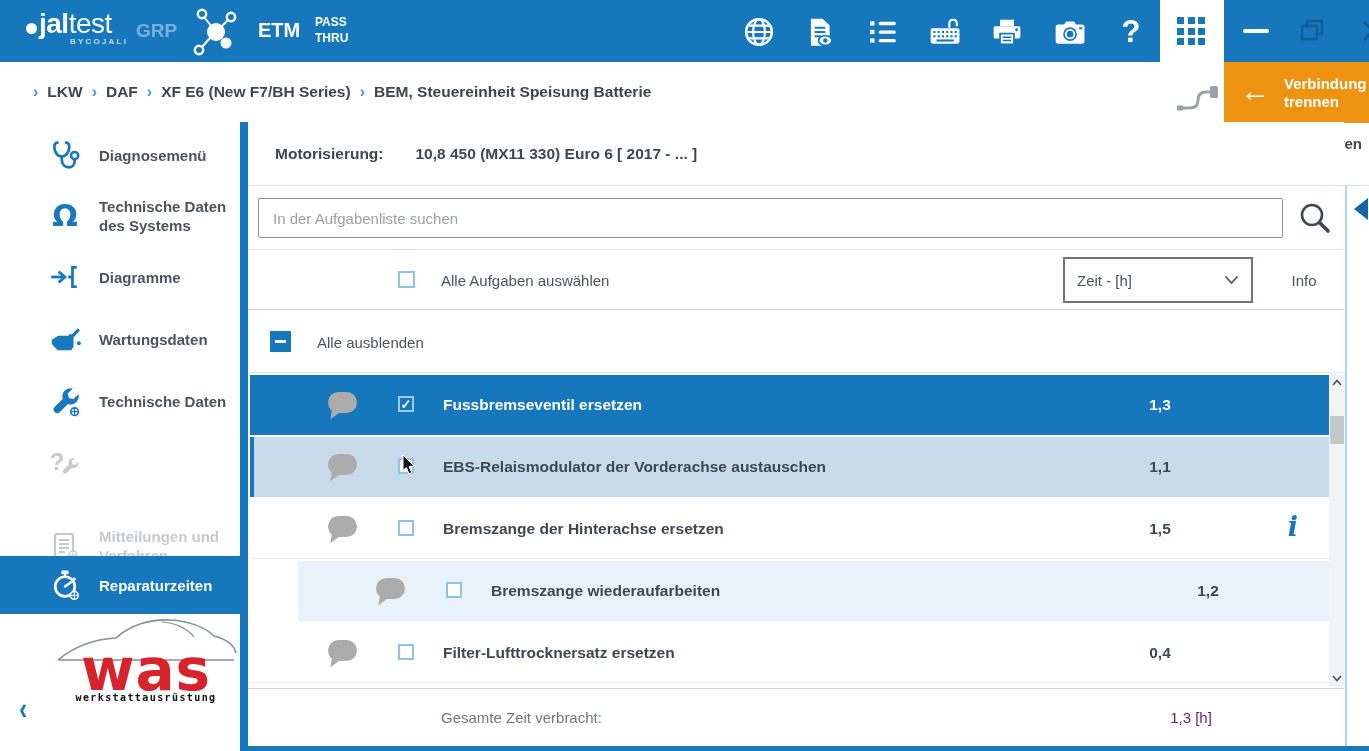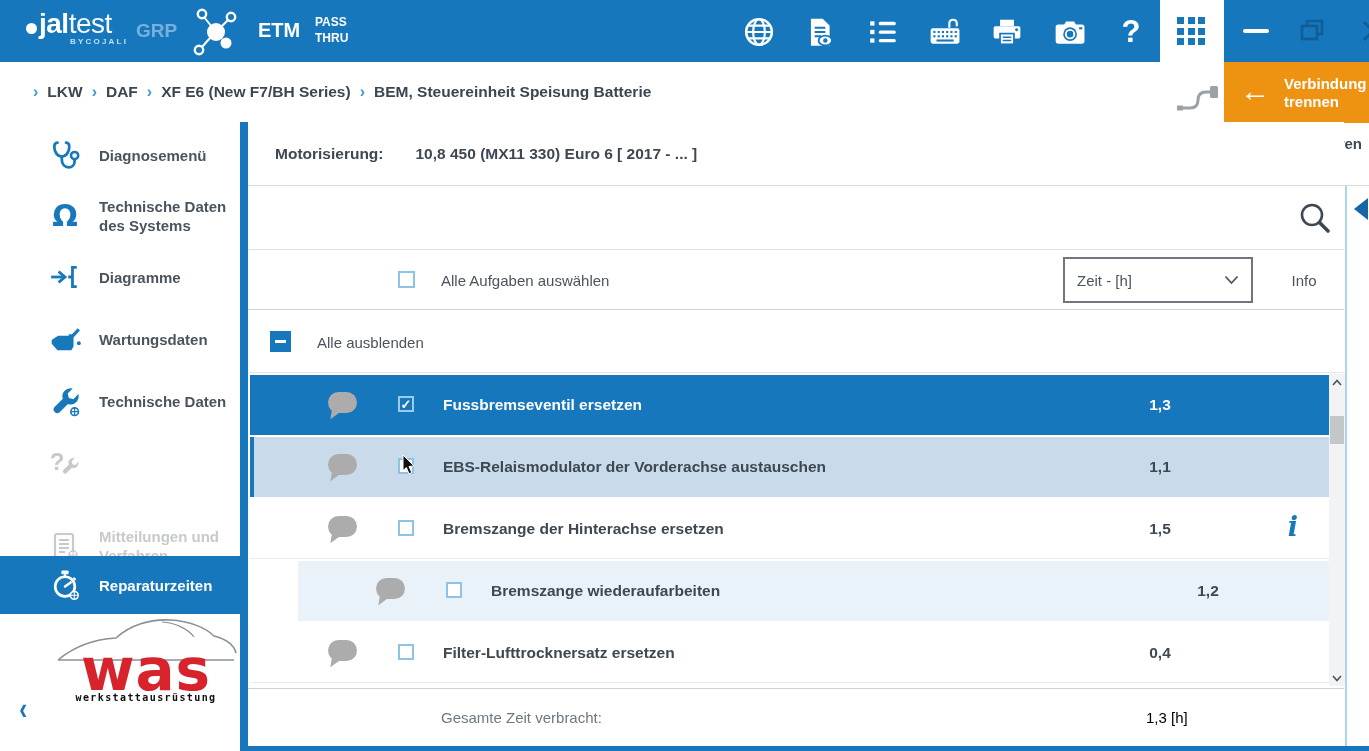--- a/index.html
+++ b/index.html
@@ -113,21 +113,21 @@
   .cursor-svg{position:absolute;left:152px;top:17px;pointer-events:none;}
 
   
   .scrollbar{left:1329px;top:374px;width:16px;height:312px;background:#F2F3F4;}
   .sb-btn{position:absolute;left:0;width:16px;height:16px;display:flex;align-items:center;justify-content:center;cursor:pointer;}
   .sb-thumb{position:absolute;left:1px;top:42px;width:14px;height:28px;background:#C4C7CA;cursor:pointer;}
 
   
   .total-row{left:248px;top:688px;width:1096px;height:58px;background:#fff;border-top:1px solid #CFCFCF;}
   .total-label{position:absolute;left:193px;top:20px;font-size:15px;color:#6E7880;}
-  .total-value{position:absolute;left:898px;top:20px;width:90px;text-align:left;font-size:15px;color:#000000;}
+  .total-value{position:absolute;left:898px;top:20px;width:90px;text-align:center;font-size:15px;color:#701a75;}
   .bottom-strip{left:240px;top:746px;width:1129px;height:5px;background:#1677BD;}
 </style>
 </head>
 <body>
 
 <div id="app">
 
   <div class="abs topbar"></div>
 
   <div class="abs logo">
@@ -379,20 +379,21 @@
   </div>
 
   <div class="abs collapse-chevron">‹</div>
 
   <div class="abs motor-row">
     <span class="motor-label">Motorisierung:</span>
     <span class="motor-value">10,8 450 (MX11 330) Euro 6 [ 2017 - ... ]</span>
   </div>
 
   <div class="abs search-row">
+    <input class="search-input" type="text" placeholder="In der Aufgabenliste suchen" style="">
     <span class="search-icon">
       <svg width="34" height="34" viewBox="0 0 34 34">
         <circle cx="14" cy="14" r="10" fill="none" stroke="#3E4852" stroke-width="2.6"></circle>
         <path d="M21.5 21.5 L30 30" stroke="#3E4852" stroke-width="3.6" stroke-linecap="round"></path>
       </svg>
     </span>
   </div>
 
   <div class="abs selectall-row">
     <div class="cb sa-cb"></div>

